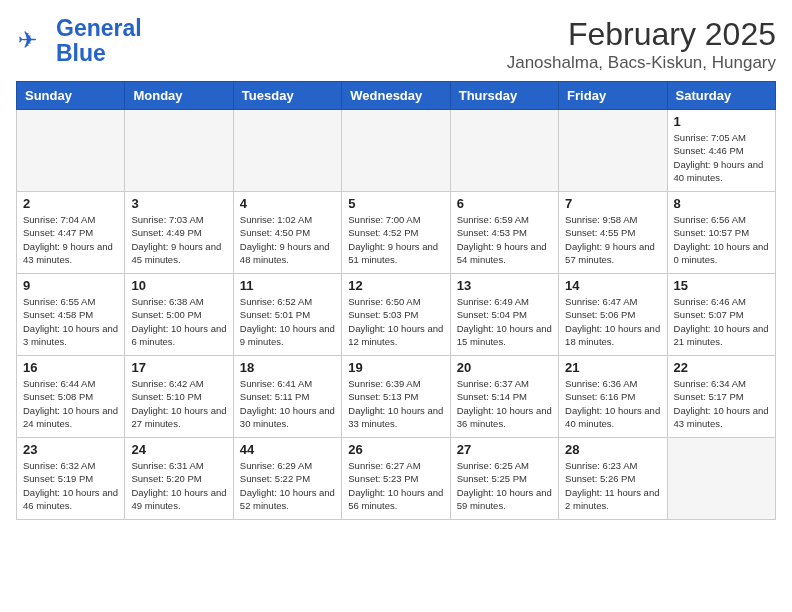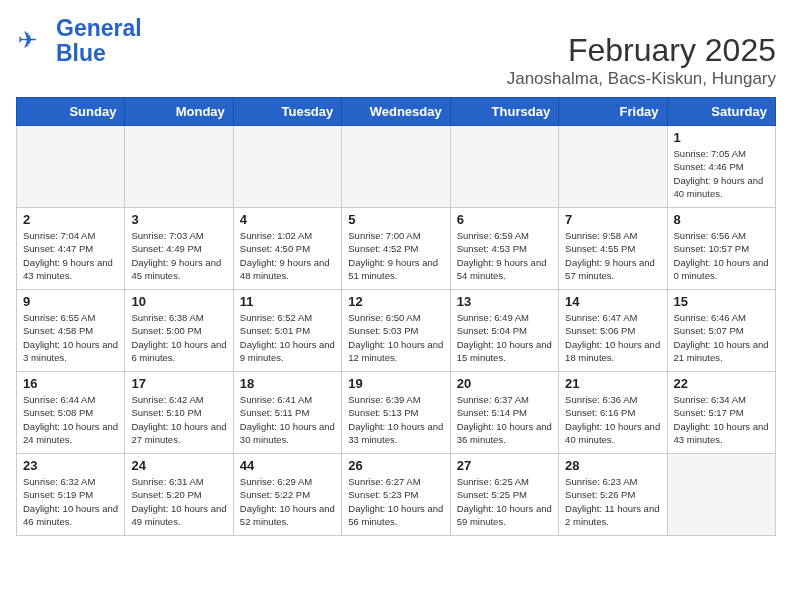--- a/index.html
+++ b/index.html
@@ -34,38 +34,37 @@
       width: 36px;
       height: 36px;
     }
     .title-block {
       text-align: right;
     }
     .month-title {
       font-size: 32px;
       color: #333;
       font-weight: normal;
-      margin-top: 16px;
     }
     .subtitle {
       font-size: 17px;
       color: #555;
     }
     .calendar {
       width: 100%;
       border-collapse: collapse;
       border: 1px solid #ccc;
     }
     .calendar th {
       background: #2563c8;
       color: #fff;
       padding: 6px 8px;
       font-size: 13px;
       font-weight: bold;
-      text-align: right;
+      text-align: left;
       border: 1px solid #1a50a8;
     }
     .calendar td {
       vertical-align: top;
       padding: 4px 6px;
       border: 1px solid #ccc;
       width: calc(100%/7);
       height: 82px;
       background: #fff;
     }

